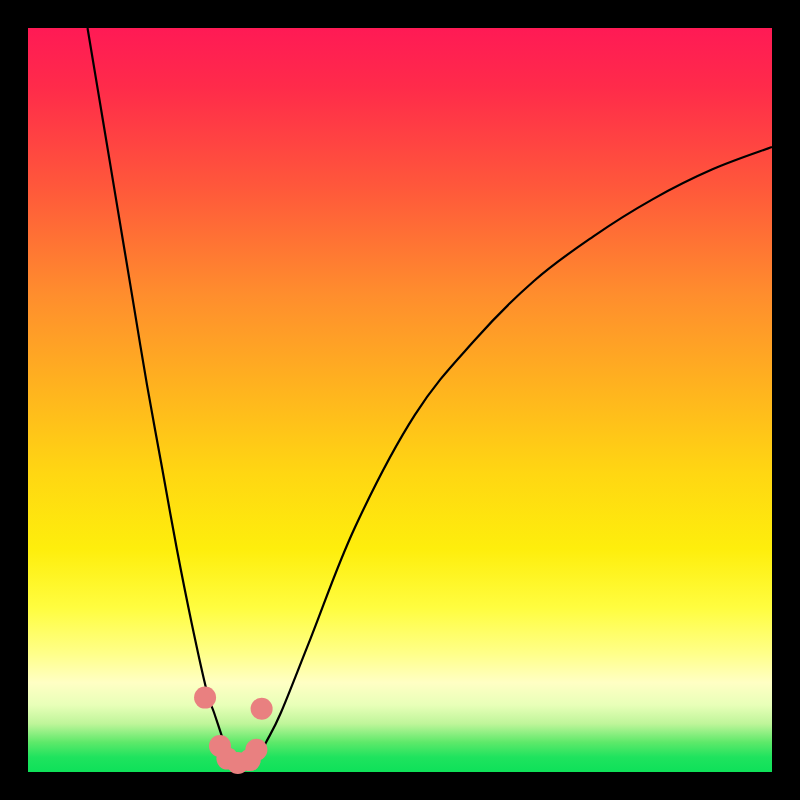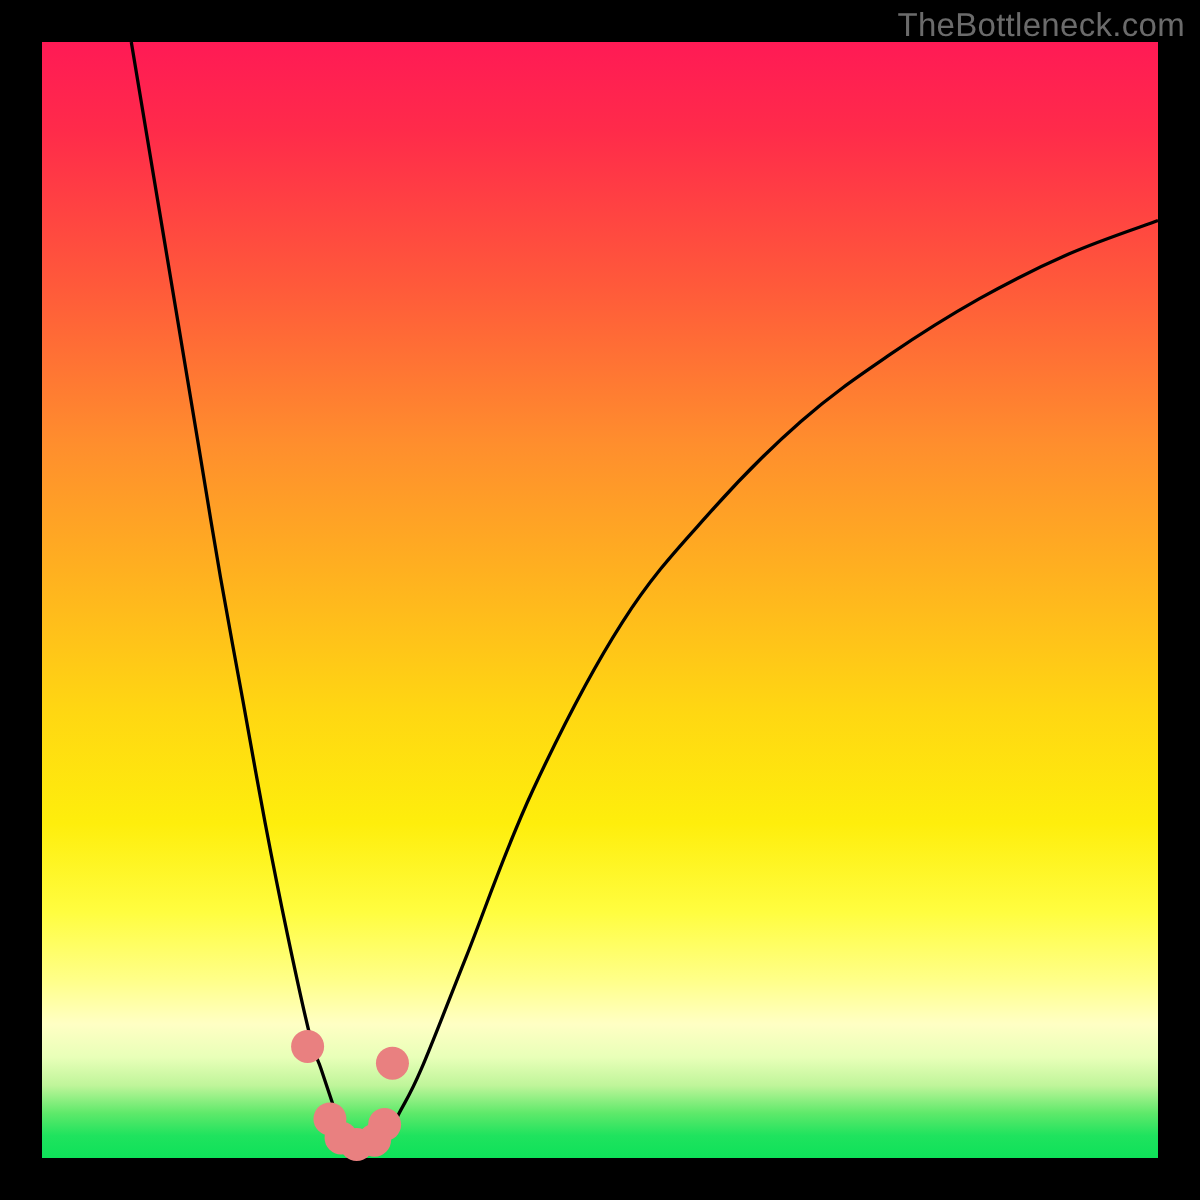--- a/index.html
+++ b/index.html
@@ -73,14 +73,13 @@
           <circle cx="177.07" cy="669.60" r="11" fill="#e98080"></circle>
           <circle cx="191.95" cy="717.96" r="11" fill="#e98080"></circle>
           <circle cx="199.39" cy="730.61" r="11" fill="#e98080"></circle>
           <circle cx="209.81" cy="735.07" r="11" fill="#e98080"></circle>
           <circle cx="221.71" cy="732.10" r="11" fill="#e98080"></circle>
           <circle cx="228.41" cy="721.68" r="11" fill="#e98080"></circle>
           <circle cx="233.62" cy="680.76" r="11" fill="#e98080"></circle>
         </g>
     </svg>
   </div>
-  <div class="watermark">TheBottleneck.com</div>
 </div>
 
 </body></html>

